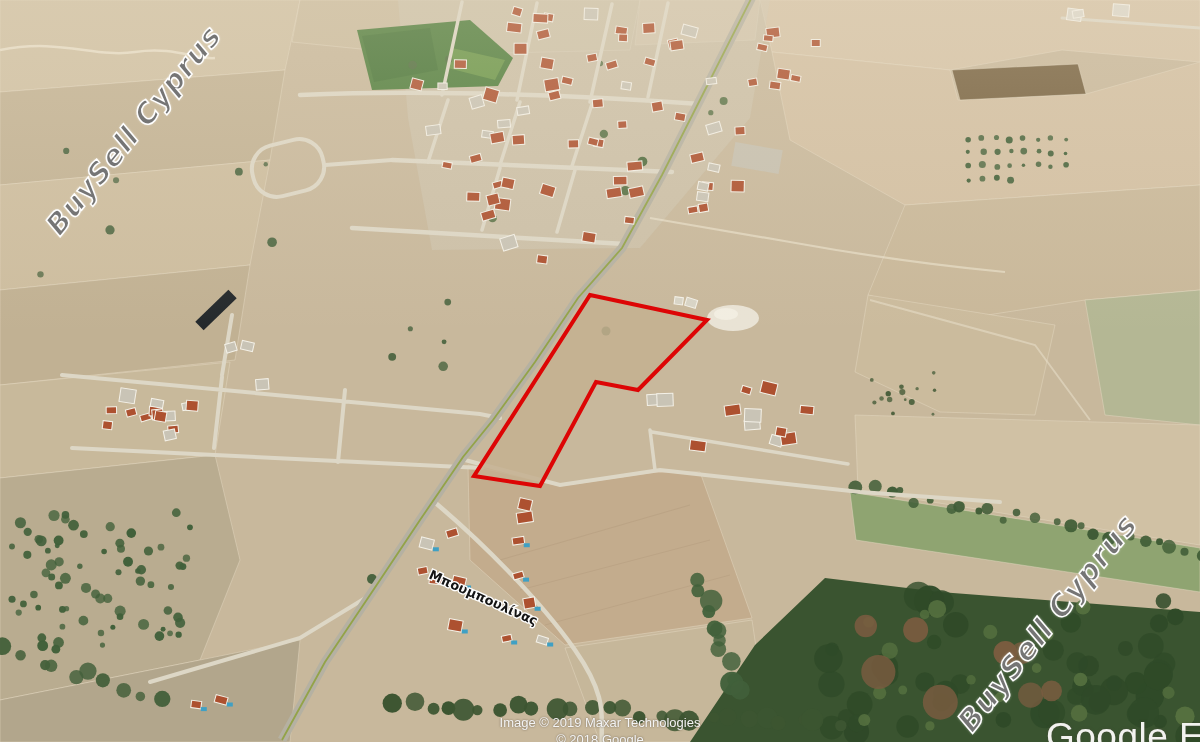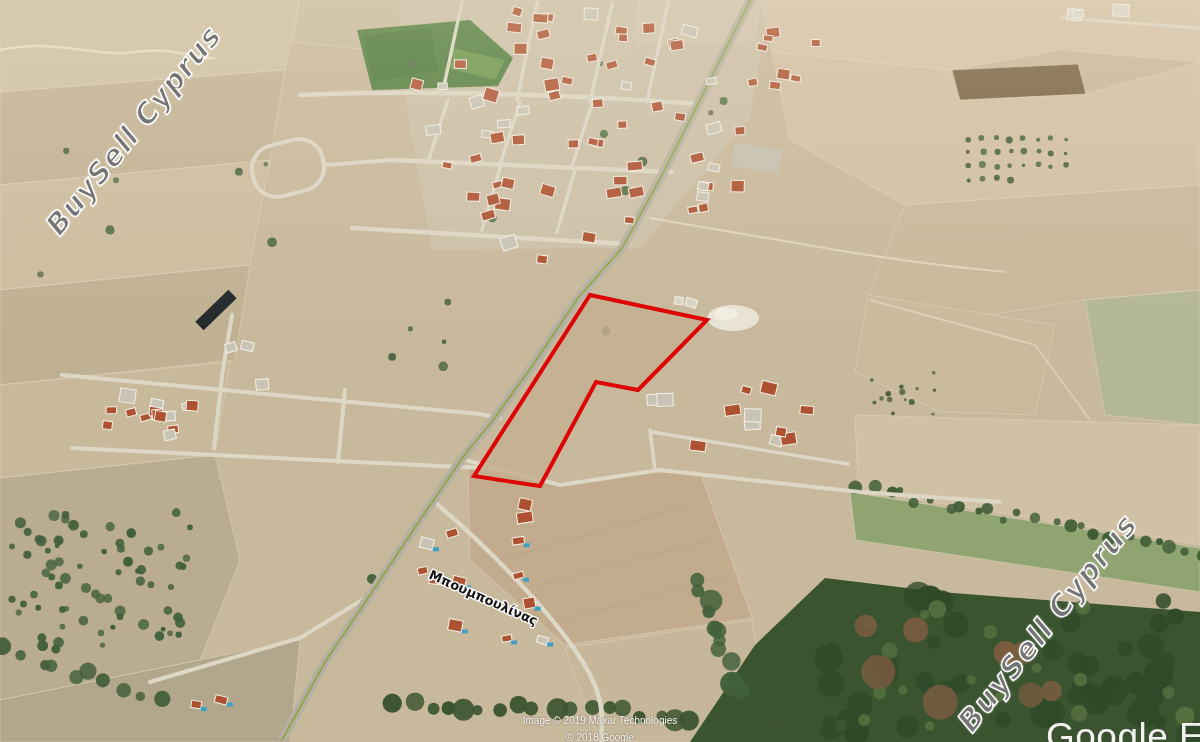--- a/index.html
+++ b/index.html
@@ -7,21 +7,21 @@
          font-family:"Liberation Sans",sans-serif;background:#c8b89c;}
   .stage svg{position:absolute;left:0;top:0;}
   .watermark{position:absolute;font-family:"DejaVu Sans",sans-serif;
     font-weight:bold;font-style:italic;font-size:29px;letter-spacing:1px;
     color:#757575;-webkit-text-stroke:1.5px #ffffff;
     text-shadow:0 0 3px rgba(255,255,255,.85);
     transform-origin:left center;white-space:nowrap;pointer-events:none;}
   .wm-tl{left:52px;top:214px;transform:rotate(-51deg);}
   .wm-br{left:964px;top:710px;transform:rotate(-51.5deg);font-size:30px;}
   .attr{position:absolute;left:0;width:1200px;text-align:center;color:#f4f4f4;
-    font-size:10px;text-shadow:0 0 2px rgba(60,50,40,.7);white-space:nowrap;}
+    font-size:13px;text-shadow:0 0 2px rgba(60,50,40,.7);white-space:nowrap;}
   .attr1{top:715px;}
   .attr2{top:732px;}
   .gearth{position:absolute;left:1046px;top:716px;font-size:37px;color:#f2f2ef;
     letter-spacing:.5px;text-shadow:0 0 3px rgba(80,70,60,.5);white-space:nowrap;}
   .street-label{font-family:"DejaVu Sans",sans-serif;font-size:13px;font-weight:bold;
     fill:#141414;stroke:#ffffff;stroke-width:2.6px;paint-order:stroke;}
   .plot-line{fill:none;stroke:#dd0505;stroke-width:4;stroke-linejoin:miter;}
   .plot-fill{fill:#c4b091;opacity:.85;}
   .road{fill:none;stroke:#ddd7c6;stroke-linecap:round;}
   .field{stroke:#e6dcc6;stroke-opacity:.45;stroke-width:1;}

